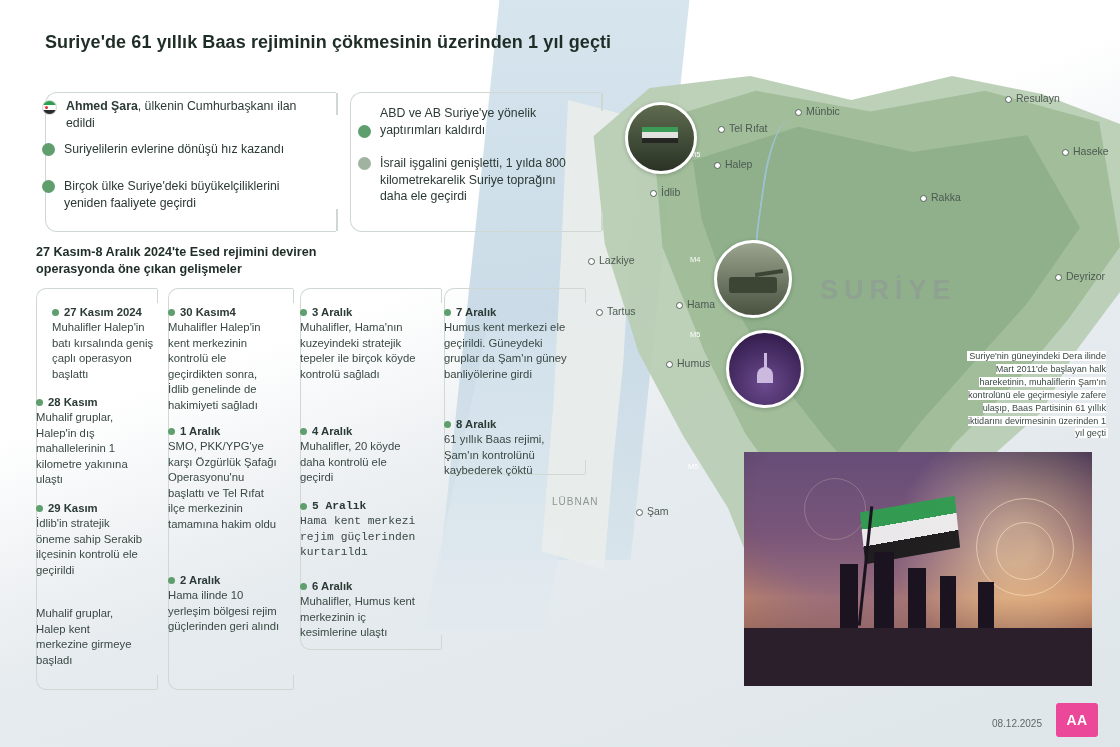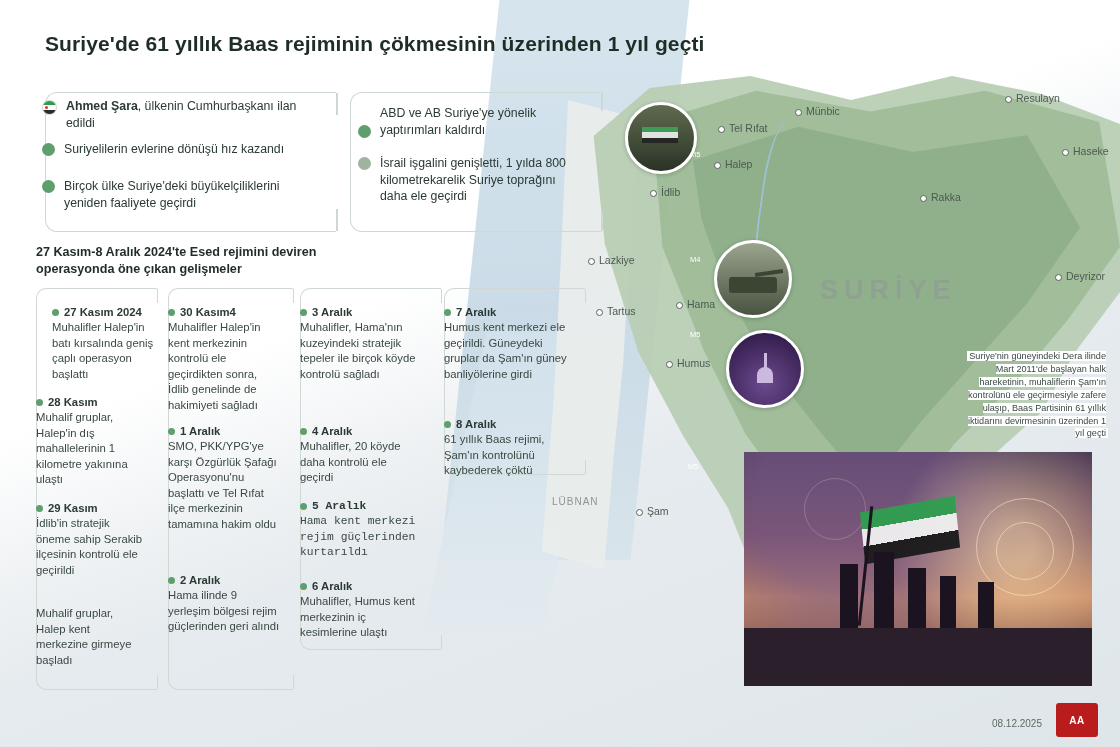--- a/index.html
+++ b/index.html
@@ -68,21 +68,21 @@
   }
   .river{
     position:absolute;left:760px;top:120px;width:42px;height:170px;
     border-left:2px solid #9ec4d8;border-radius:40%;transform:rotate(8deg);opacity:.9;
   }
   .road{position:absolute;font-size:7.5px;color:#ffffff;background:transparent;}
 
   
   .title{
     position:absolute;left:45px;top:32px;width:900px;
-    font-size:21px;font-weight:700;color:#1f2d27;letter-spacing:.1px;
+    font-size:18px;font-weight:700;color:#1f2d27;letter-spacing:.1px;
   }
 
   
   .bracket{
     position:absolute;border:1.5px solid #cfd8d2;border-radius:12px;
   }
   #bracket-left{left:45px;top:92px;width:290px;height:138px;border-right:none;border-top-right-radius:0;border-bottom-right-radius:0;}
   #bracket-left:after{content:"";position:absolute;right:-1.5px;top:0;width:1.5px;height:22px;background:#cfd8d2;}
   #bracket-left:before{content:"";position:absolute;right:-1.5px;bottom:0;width:1.5px;height:22px;background:#cfd8d2;}
   #bracket-right{left:350px;top:92px;width:250px;height:138px;border-right:none;border-top-right-radius:0;border-bottom-right-radius:0;}
@@ -164,22 +164,22 @@
   .photo .sil{position:absolute;bottom:52px;background:#1b1420;}
   .photo .flagpole{position:absolute;left:120px;bottom:60px;width:3px;height:120px;background:#1b1420;transform:rotate(6deg);}
   .photo .bigflag{position:absolute;left:118px;bottom:130px;width:96px;height:52px;
     background:linear-gradient(180deg,#2f9e4f 0 33%,#f0f0f0 33% 66%,#1a1a1a 66% 100%);
     transform:rotate(-6deg) skewY(-4deg);opacity:.95;}
   .photo .fw{position:absolute;border-radius:50%;border:1px solid rgba(255,235,200,.55);}
 
   
   .date{position:absolute;right:78px;bottom:18px;font-size:10px;color:#5c6b62;}
   .logo{
-    position:absolute;right:22px;bottom:10px;width:42px;height:34px;background:#b91c1c;
-    border-radius:3px;color:#fff;font-size:10px;font-weight:700;display:flex;align-items:center;justify-content:center;
+    position:absolute;right:22px;bottom:10px;width:42px;height:34px;background:#ec4899;
+    border-radius:3px;color:#fff;font-size:14px;font-weight:700;display:flex;align-items:center;justify-content:center;
     letter-spacing:.5px;
   }
 </style>
 </head>
 <body>
 
 <div id="root">
 
   <div class="map-bg">
     <div class="sea"></div>
@@ -288,21 +288,21 @@
         <span class="evdot"></span>
         <span>1 Aralık</span>
       </div>
     <div class="evbody">SMO, PKK/YPG'ye karşı Özgürlük Şafağı Operasyonu'nu başlattı ve Tel Rıfat ilçe merkezinin tamamına hakim oldu</div>
   </div>
   <div class="ev" style="left:168px;top:574px;width:112px;">
     <div class="evhead">
         <span class="evdot"></span>
         <span>2 Aralık</span>
       </div>
-    <div class="evbody">Hama ilinde 9 yerleşim bölgesi rejim güçlerinden geri alındı</div>
+    <div class="evbody">Hama ilinde 10 yerleşim bölgesi rejim güçlerinden geri alındı</div>
   </div>
 
   <div class="ev" style="left:300px;top:306px;width:122px;">
     <div class="evhead">
         <span class="evdot"></span>
         <span>3 Aralık</span>
       </div>
     <div class="evbody">Muhalifler, Hama'nın kuzeyindeki stratejik tepeler ile birçok köyde kontrolü sağladı</div>
   </div>
   <div class="ev" style="left:300px;top:425px;width:122px;">

